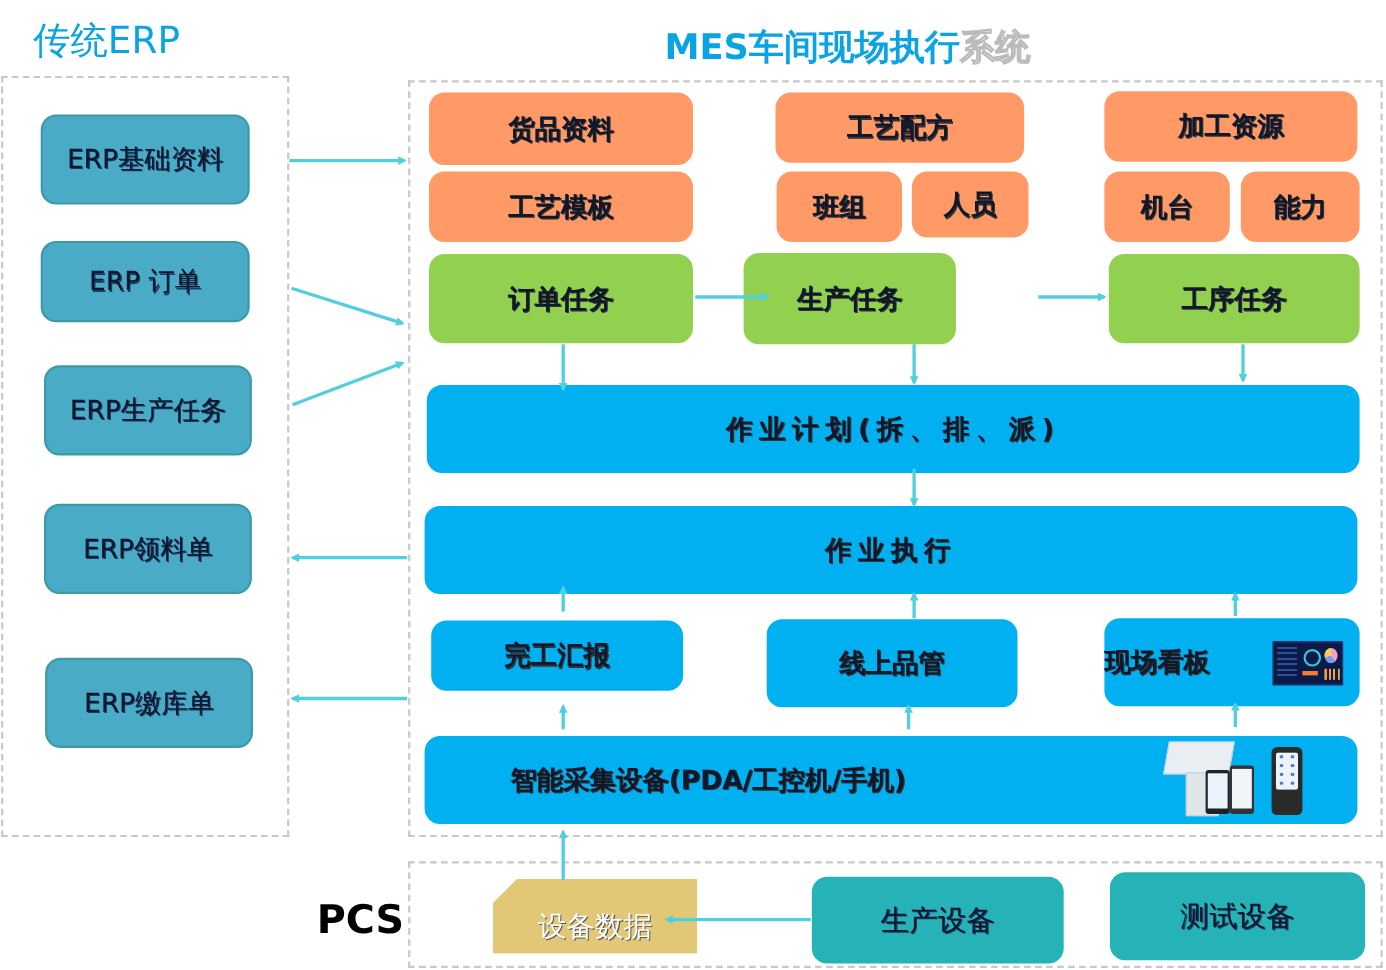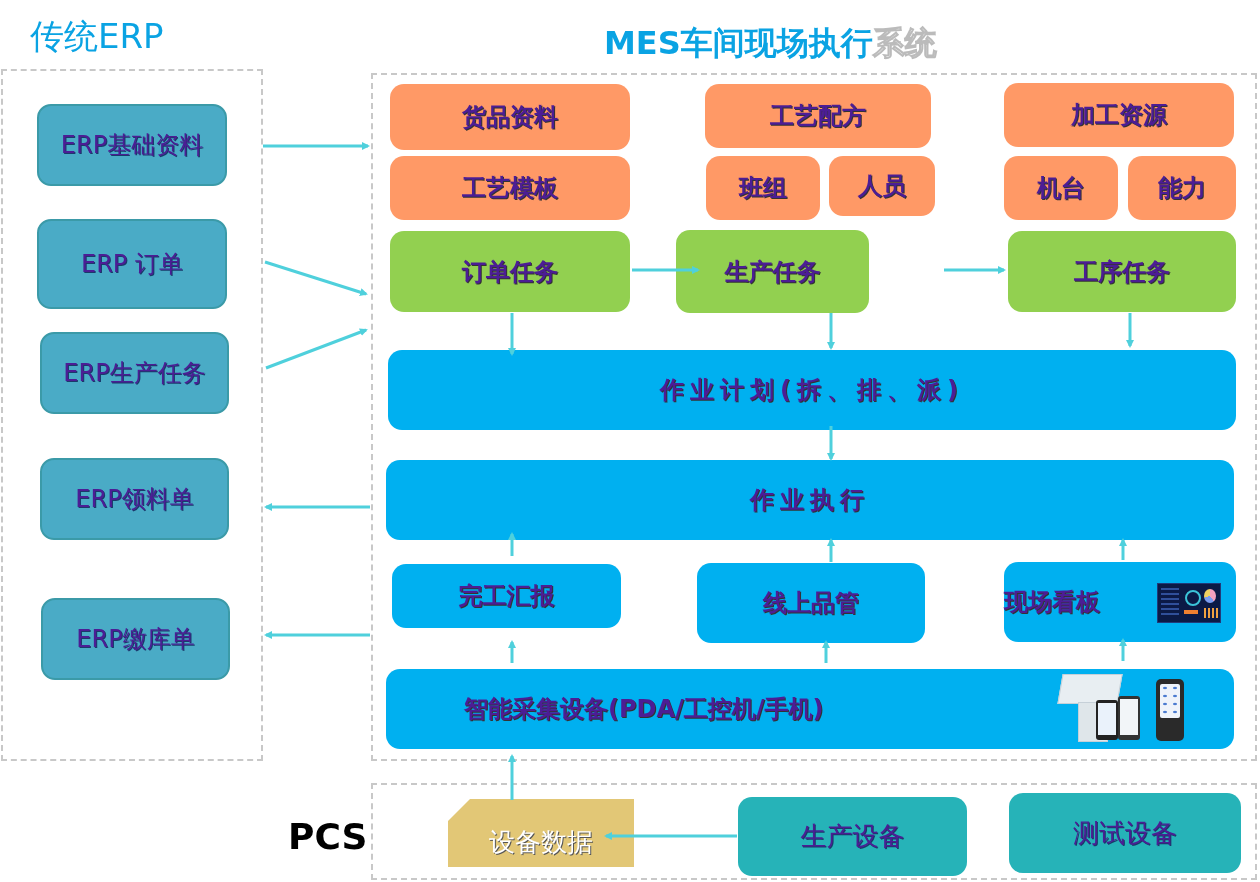--- a/index.html
+++ b/index.html
@@ -1,20 +1,20 @@
 <!DOCTYPE html>
 <html><head>
 <meta charset="utf-8">
 <style>
   html,body{margin:0;padding:0;background:#fff;}
   body{width:1260px;height:882px;position:relative;overflow:hidden;font-family:"DejaVu Sans","Liberation Sans",sans-serif;}
   .abs{position:absolute;box-sizing:border-box;}
   .title{font-weight:bold;color:#0aa3e3;white-space:nowrap;}
   .dash{border:2px dashed #c8c8c8;}
-  .box{display:flex;align-items:center;justify-content:center;text-align:center;color:#4c1d95;border-radius:14px;box-sizing:border-box;}
+  .box{display:flex;align-items:center;justify-content:center;text-align:center;color:#0f172a;border-radius:14px;box-sizing:border-box;}
   .erp{background:#4aabc6;border:2px solid #3b9aa8;font-size:24px;line-height:32px;padding:0 14px;text-shadow:1px 1px 0 #1a3a6a;}
   .orange{background:#ff9966;font-size:24px;font-weight:bold;text-shadow:1px 1px 0 #333;}
   .green{background:#92d050;font-size:24px;font-weight:bold;text-shadow:1px 1px 0 #333;}
   .blue{background:#00b0f0;font-size:24px;font-weight:bold;text-shadow:1px 1px 0 #333;}
   .teal{background:#26b3b8;font-size:26px;text-shadow:1px 1px 0 #1a3a6a;}
   .gold{background:#e2c776;color:#fff;font-size:26px;text-shadow:1px 1px 0 #555;margin-left:32px;}
   svg.arrows{position:absolute;left:0;top:0;}
 </style>
 </head>
 <body>
@@ -23,21 +23,21 @@
 <div class="abs title" style="left:604px;top:22px;font-size:32px;">
   <span>MES车间现场执行</span><span style="color:#fff;-webkit-text-stroke:1px #bbb;">系统</span>
 </div>
 <div class="abs" style="left:288px;top:816px;font-size:36px;font-weight:bold;color:#000;text-align:center;">PCS</div>
 
 <div class="abs dash" style="left:1px;top:69px;width:262px;height:692px;"></div>
 <div class="abs dash" style="left:371px;top:73px;width:886px;height:688px;"></div>
 <div class="abs dash" style="left:371px;top:783px;width:886px;height:97px;"></div>
 
 <div class="abs box erp" style="left:37px;top:104px;width:190px;height:82px;">ERP基础资料</div>
-<div class="abs box erp" style="left:37px;top:219px;width:190px;height:90px;">ERP 订单</div>
+<div class="abs box erp" style="left:37px;top:219px;width:190px;height:74px;">ERP 订单</div>
 <div class="abs box erp" style="left:40px;top:332px;width:189px;height:82px;">ERP生产任务</div>
 <div class="abs box erp" style="left:40px;top:458px;width:189px;height:82px;">ERP领料单</div>
 <div class="abs box erp" style="left:41px;top:598px;width:189px;height:82px;">ERP缴库单</div>
 
 <div class="abs box orange" style="left:390px;top:84px;width:240px;height:66px;">货品资料</div>
 <div class="abs box orange" style="left:390px;top:156px;width:240px;height:64px;">工艺模板</div>
 <div class="abs box orange" style="left:705px;top:84px;width:226px;height:64px;">工艺配方</div>
 <div class="abs box orange" style="left:706px;top:156px;width:114px;height:64px;">班组</div>
 <div class="abs box orange" style="left:829px;top:156px;width:106px;height:60px;">人员</div>
 <div class="abs box orange" style="left:1004px;top:83px;width:230px;height:64px;">加工资源</div>

